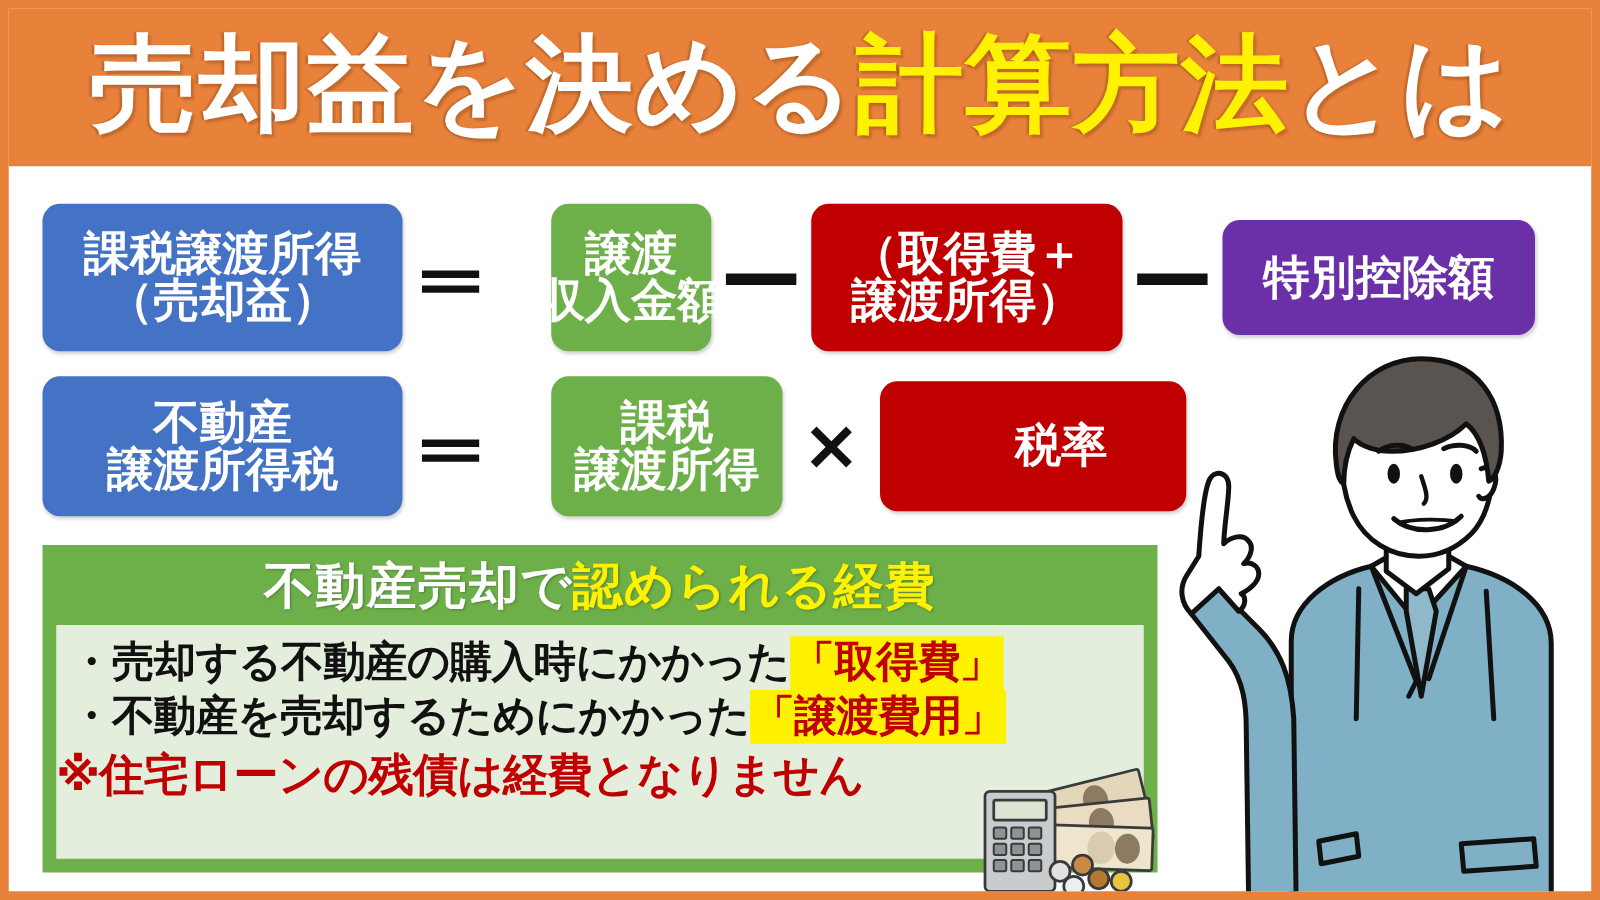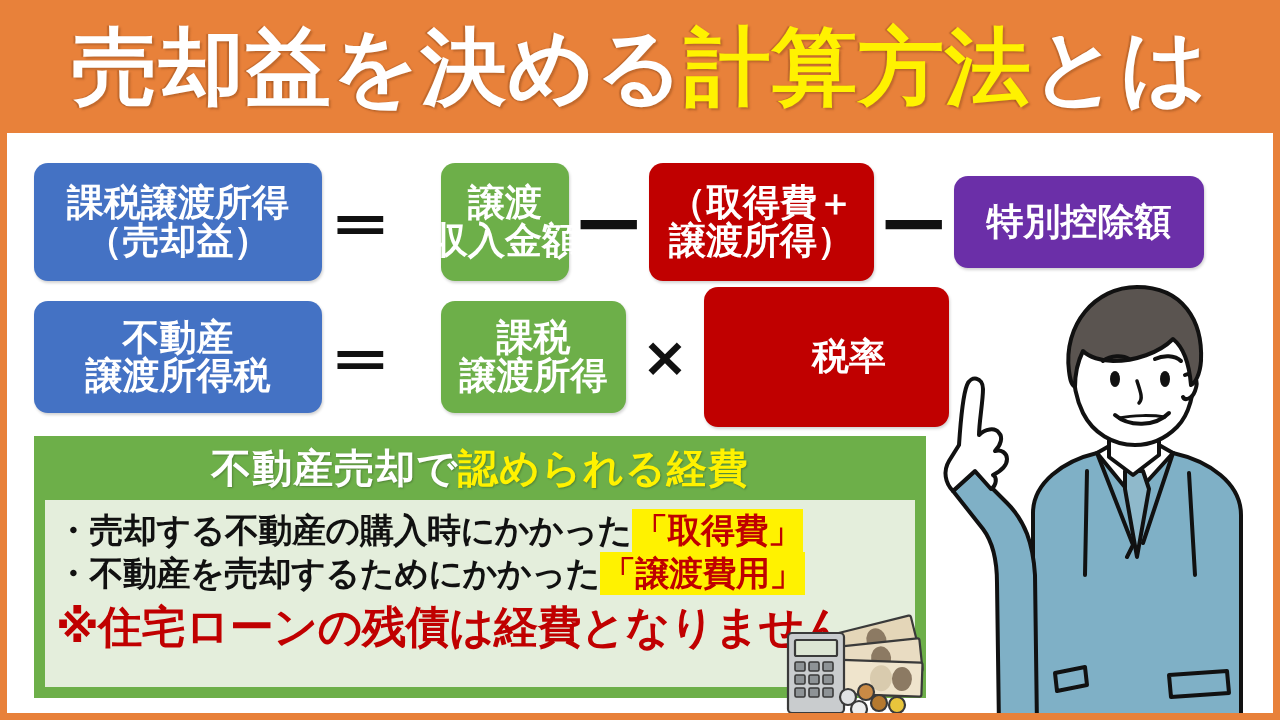--- a/index.html
+++ b/index.html
@@ -78,27 +78,27 @@
   .fbox .ln { display: block; white-space: nowrap; }
 
   .fbox.blue   { background: #4472C4; }
   .fbox.green  { background: #6DAF49; margin-left: 45px; }
   .fbox.red    { background: #C00000; }
   .fbox.purple { background: #6B2FA8; }
 
   
   #b-taxable-gain   { width: 288px; height: 118px; font-size: 37px; }
   #b-sale-income    { width: 128px; height: 118px; font-size: 37px; }
-  #b-costs          { width: 225px; height: 118px; font-size: 37px; }
+  #b-costs          { width: 249px; height: 118px; font-size: 37px; }
   #b-special-deduct { width: 250px; height: 92px;  font-size: 37px; }
 
   
   #b-property-tax   { width: 288px; height: 112px; font-size: 37px; }
   #b-taxable-income { width: 185px; height: 112px; font-size: 37px; }
-  #b-tax-rate       { width: 245px; height: 140px; font-size: 37px; padding-left: 45px; }
+  #b-tax-rate       { width: 245px; height: 104px; font-size: 37px; padding-left: 45px; }
 
   .op {
     font-weight: bold;
     color: #111111;
     text-align: center;
     line-height: 1;
     display: flex;
     align-items: center;
     justify-content: center;
     user-select: none;
@@ -169,25 +169,24 @@
     padding-left: 11px;
     letter-spacing: -0.5px;
   }
   .bullet-line .mark {
     color: #FFF200;
     background: #FFF200;
     color: #C00000;
     padding: 1px 2px 2px 2px;
   }
   #note-line {
-    font-size: 44px;
+    font-size: 36px;
     font-weight: bold;
     color: #C00000;
     white-space: nowrap;
-    padding-left: 11px;
     line-height: 1.3;
     margin-top: 4px;
     letter-spacing: -0.5px;
   }
 
   
   #calc-money-illustration {
     position: absolute;
     left: 773px;
     top: 604px;

